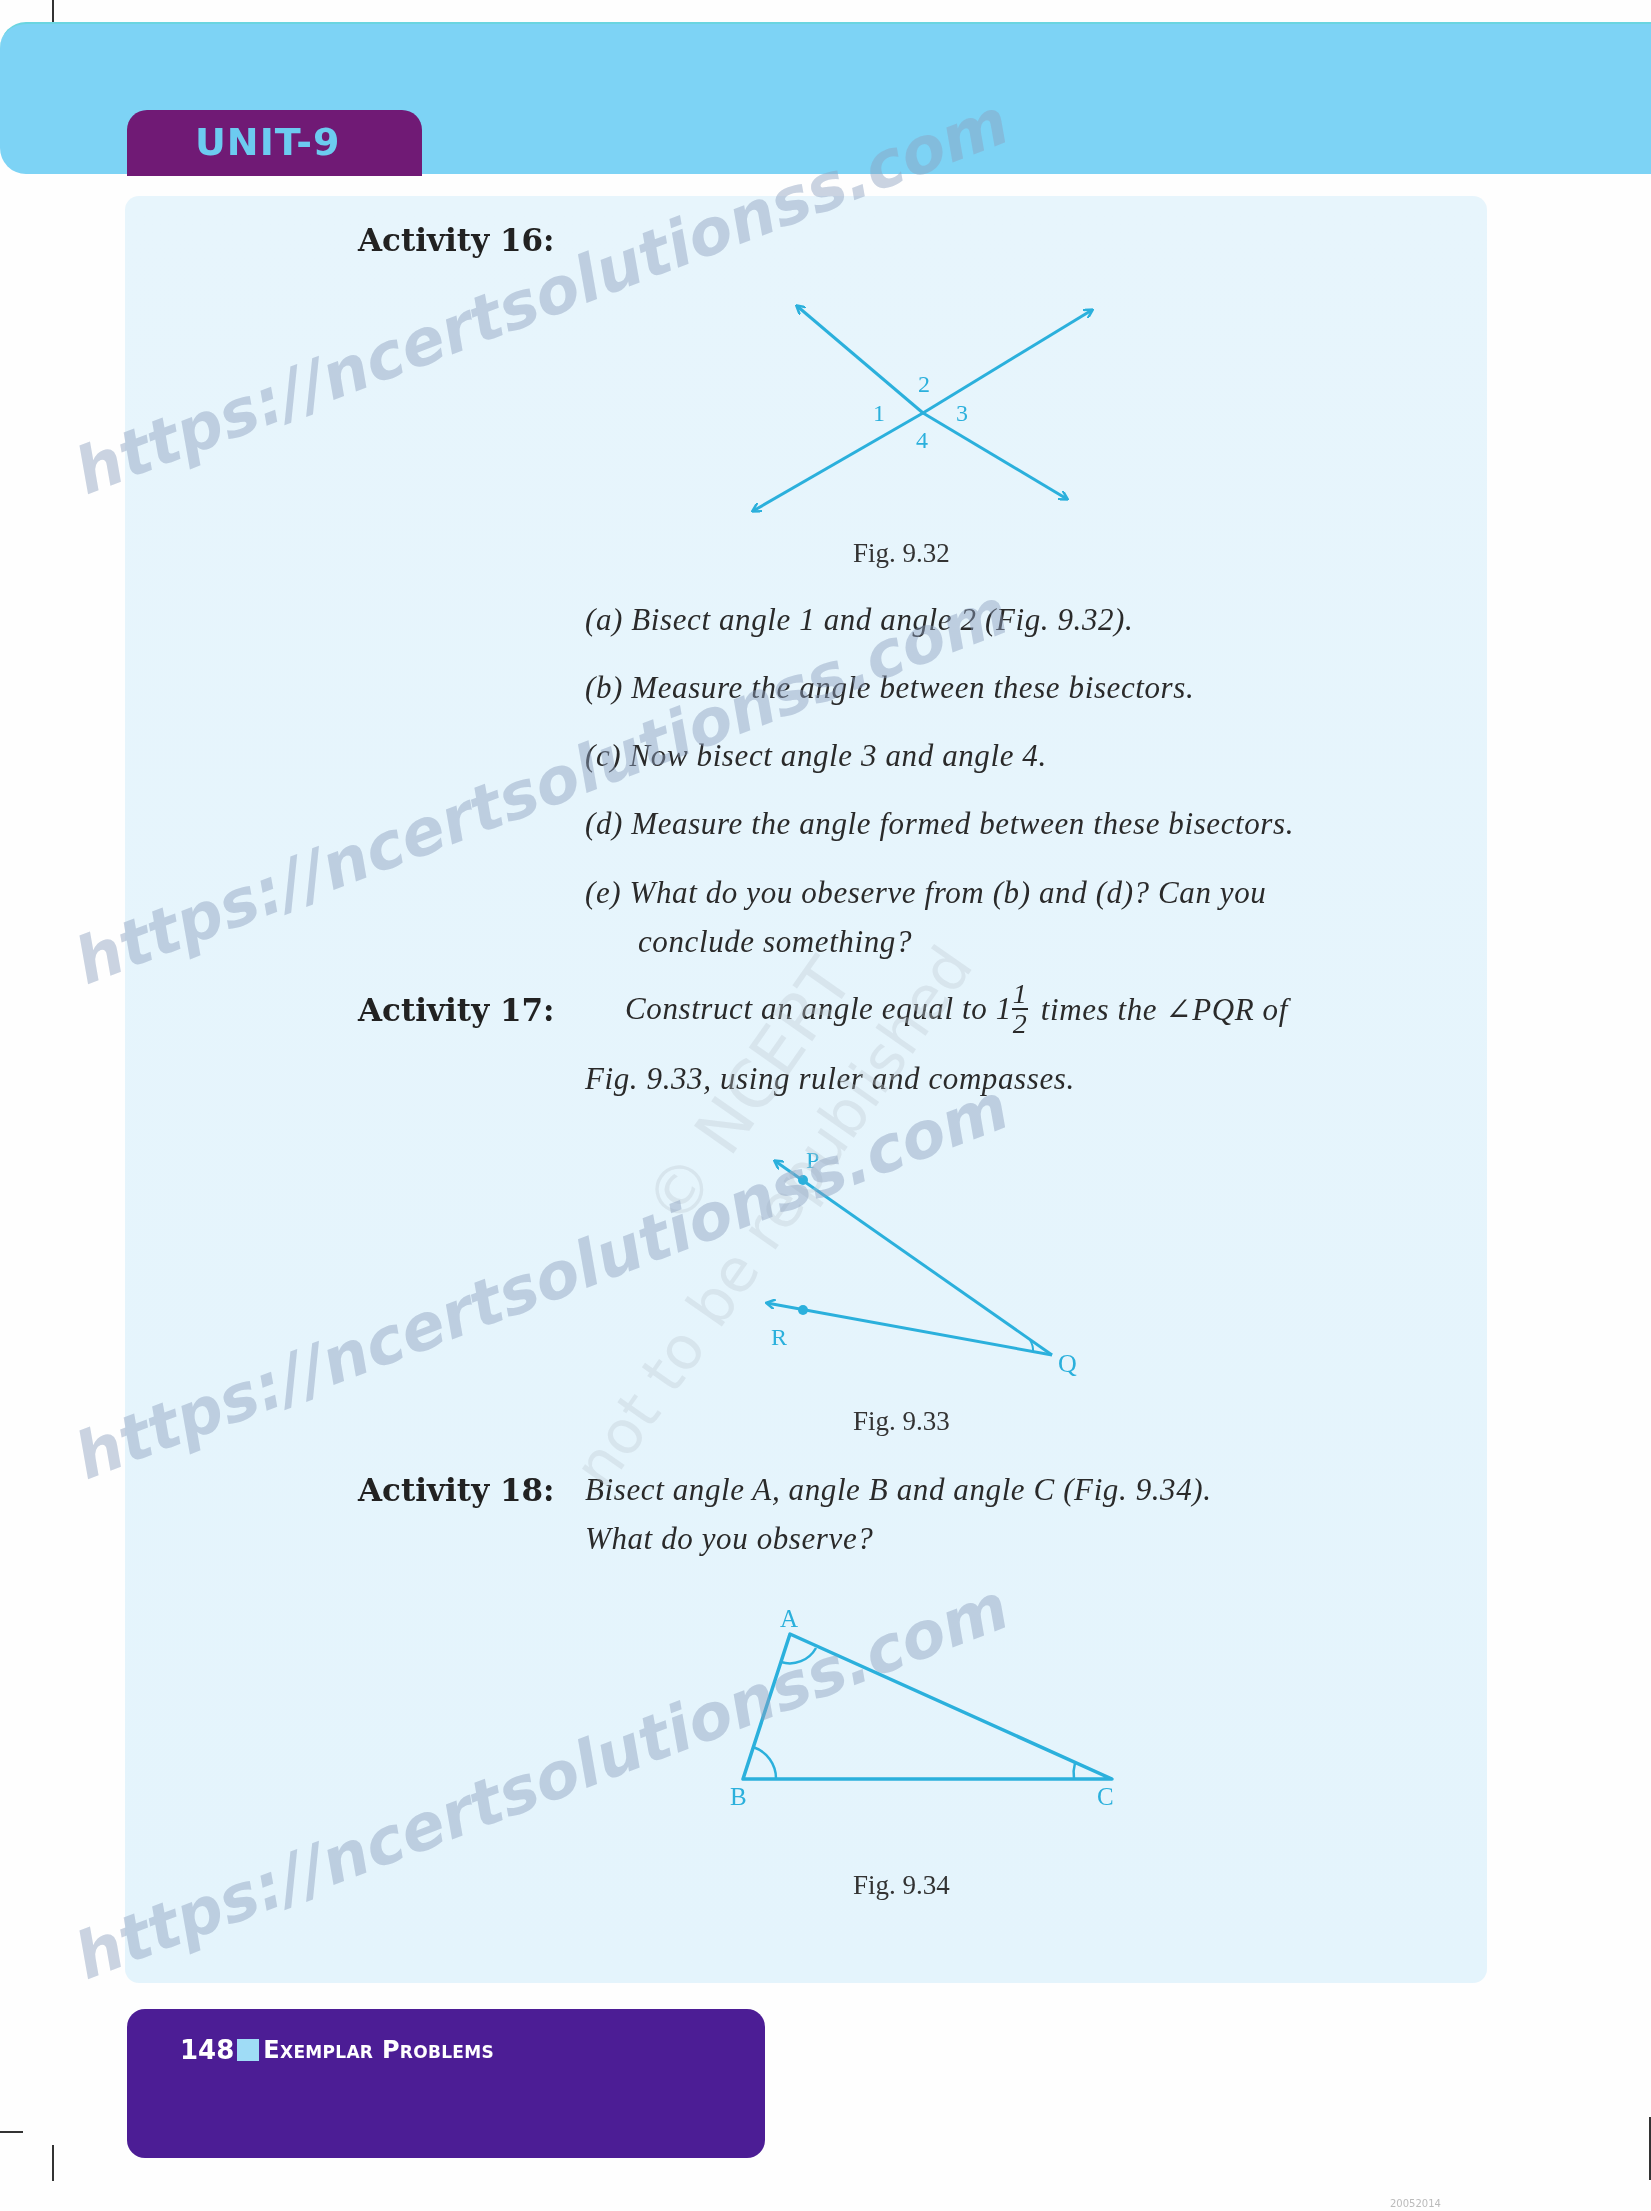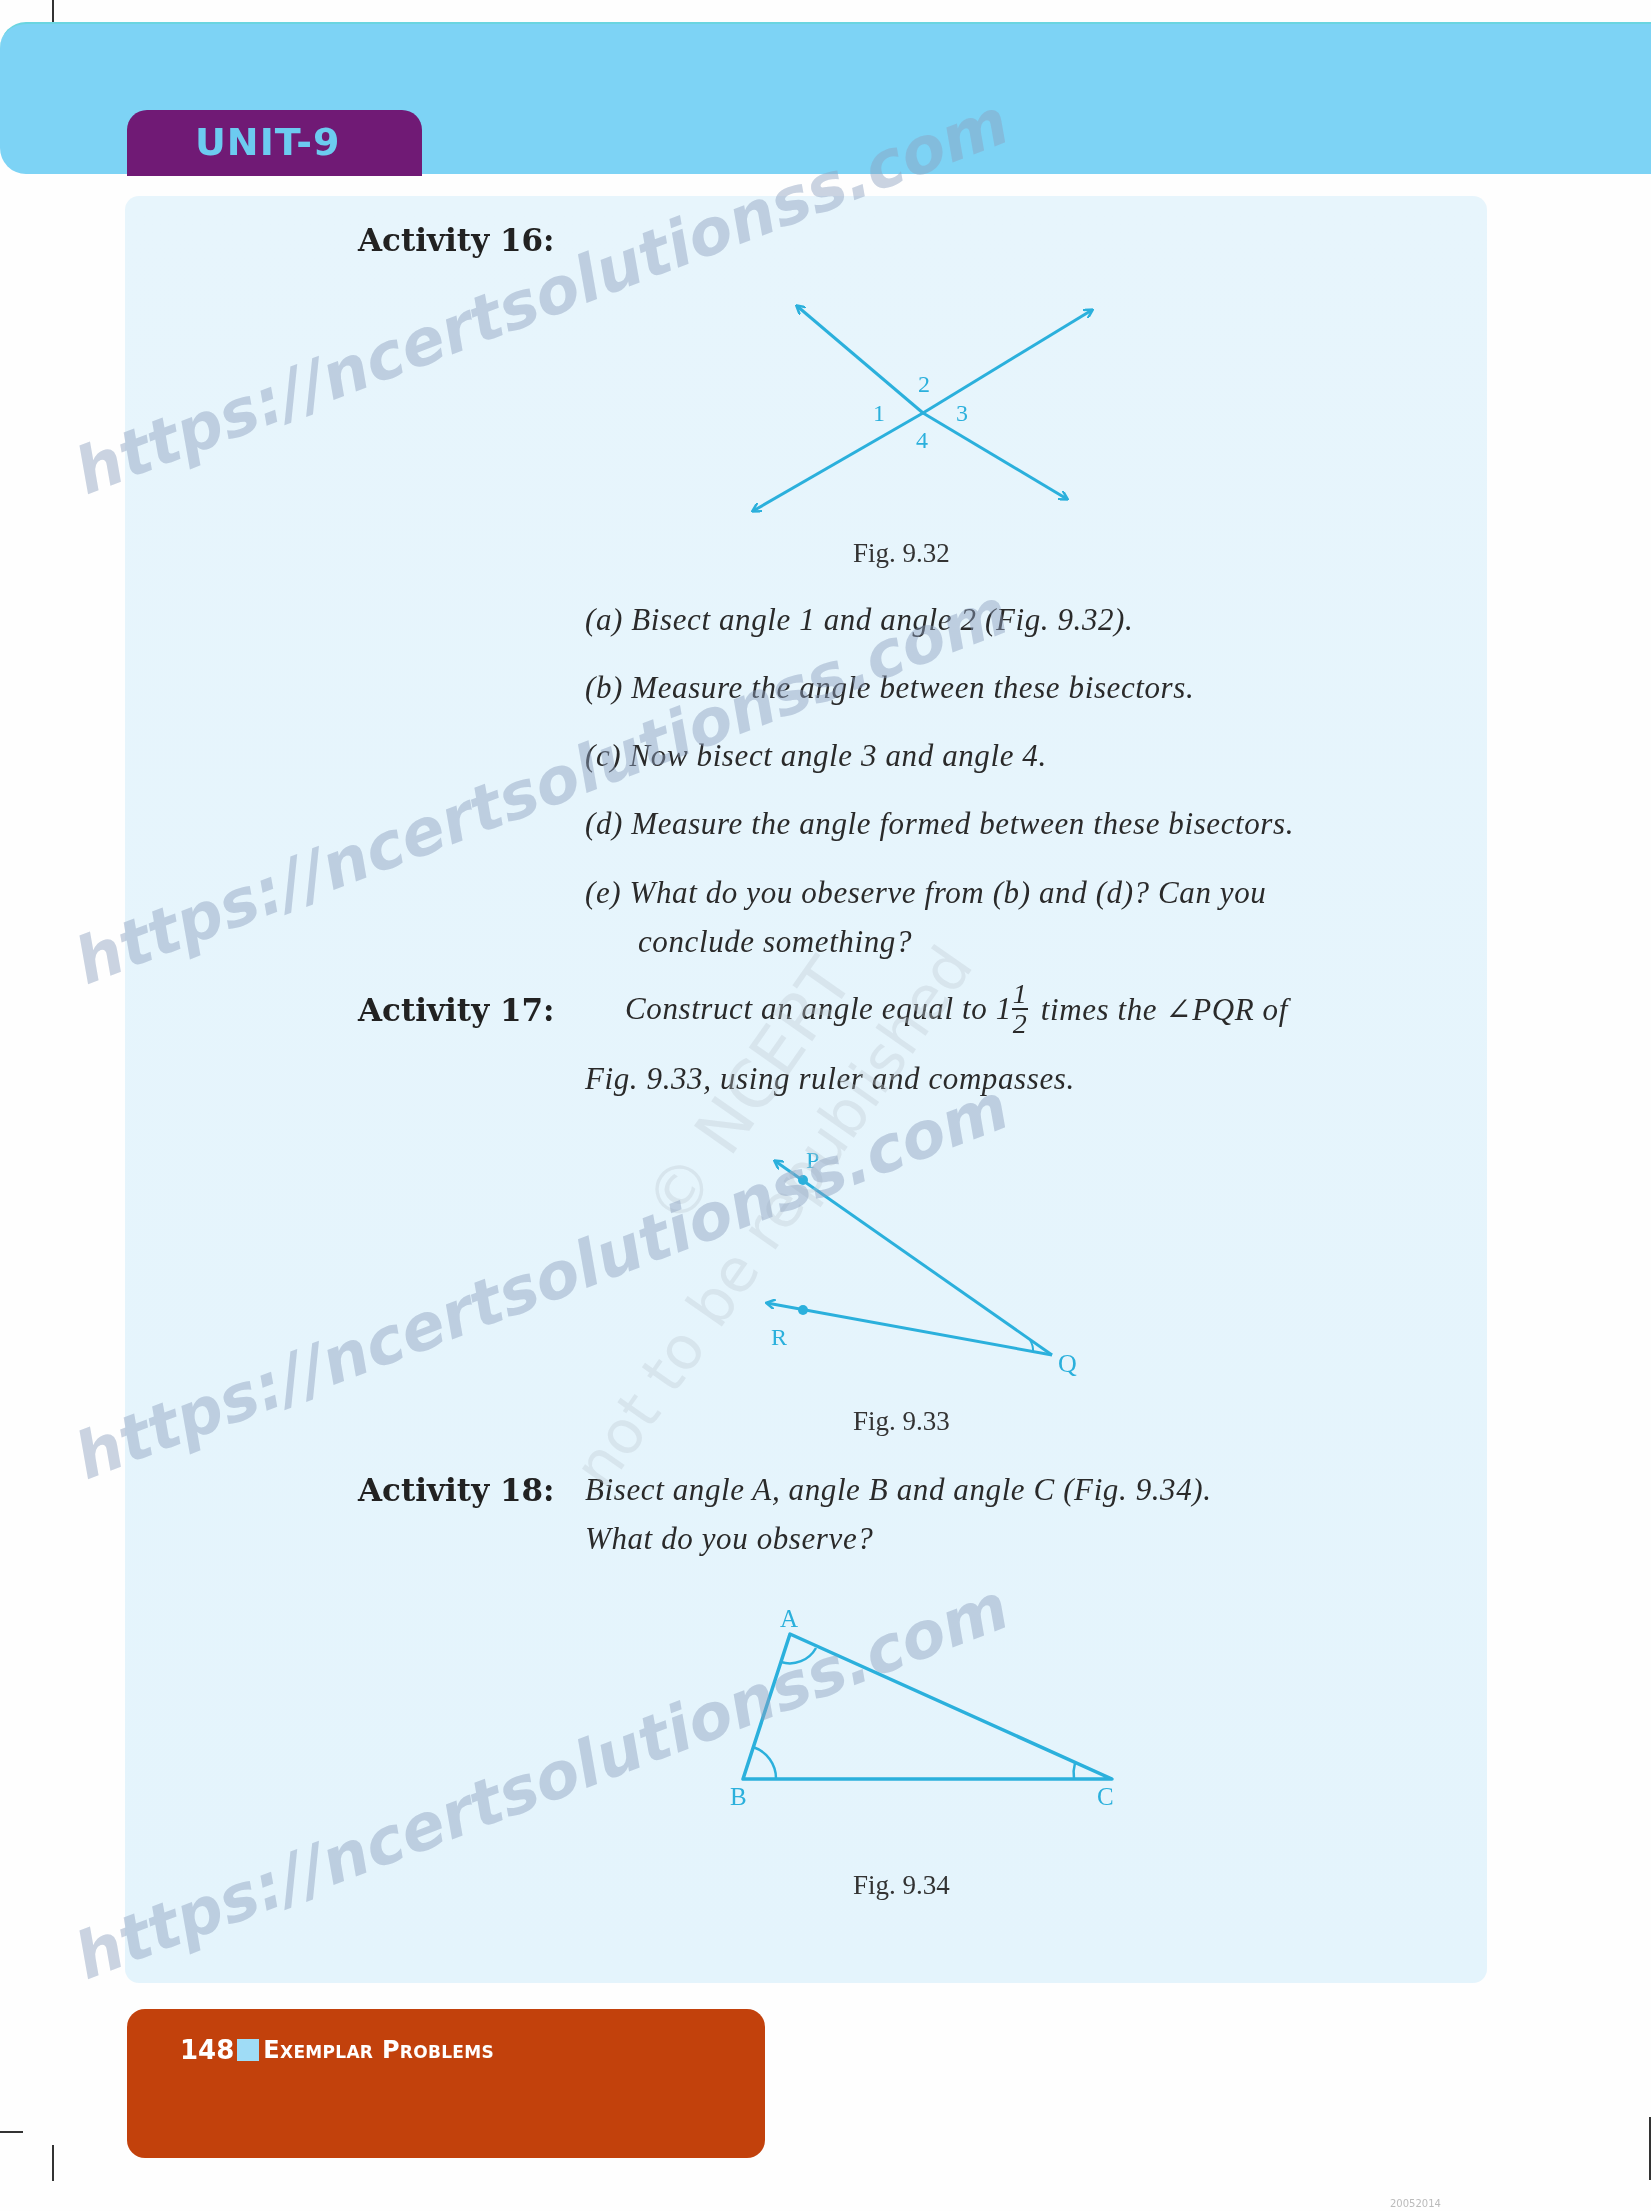--- a/index.html
+++ b/index.html
@@ -58,21 +58,21 @@
     pointer-events: none;
   }
   .ncert-wm {
     position: absolute; font-family: "DejaVu Sans", sans-serif;
     font-size: 66px; color: rgba(190,200,210,0.35); white-space: nowrap;
     transform-origin: 0 0; transform: rotate(-55deg); pointer-events: none;
   }
 
   .footer-box {
     position: absolute; left: 127px; top: 2009px; width: 638px; height: 149px;
-    background: #c2410c; border-radius: 18px;
+    background: #4c1d95; border-radius: 18px;
   }
   .footer-text {
     position: absolute; left: 53px; top: 26px;
     font-family: "DejaVu Sans", sans-serif; font-weight: bold; color: #fff;
     font-size: 26px; white-space: nowrap; display: flex; align-items: center;
   }
   .footer-square { display: inline-block; width: 22px; height: 22px; background: #9fdcf6; margin: 0 4px 0 3px; }
   .footer-title { font-variant: small-caps; font-size: 24px; letter-spacing: 0.3px; }
   .stamp { position: absolute; left: 1390px; top: 2198px; font-size: 10px; color: #bbb; font-family: "DejaVu Sans", sans-serif; }
   svg text { font-family: "Liberation Serif", serif; }

